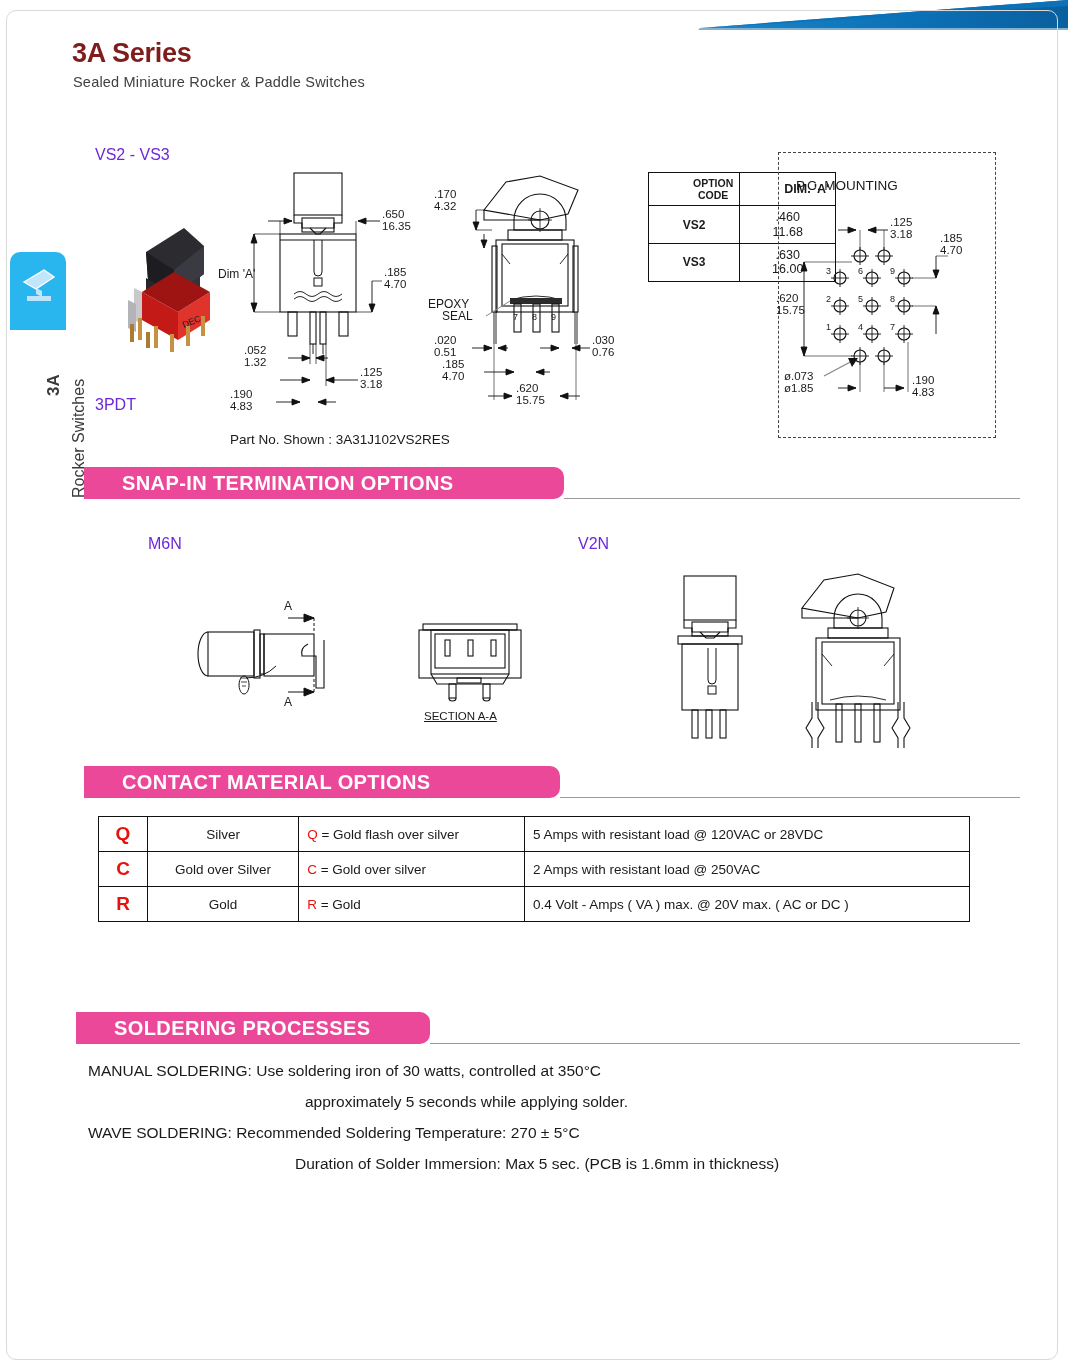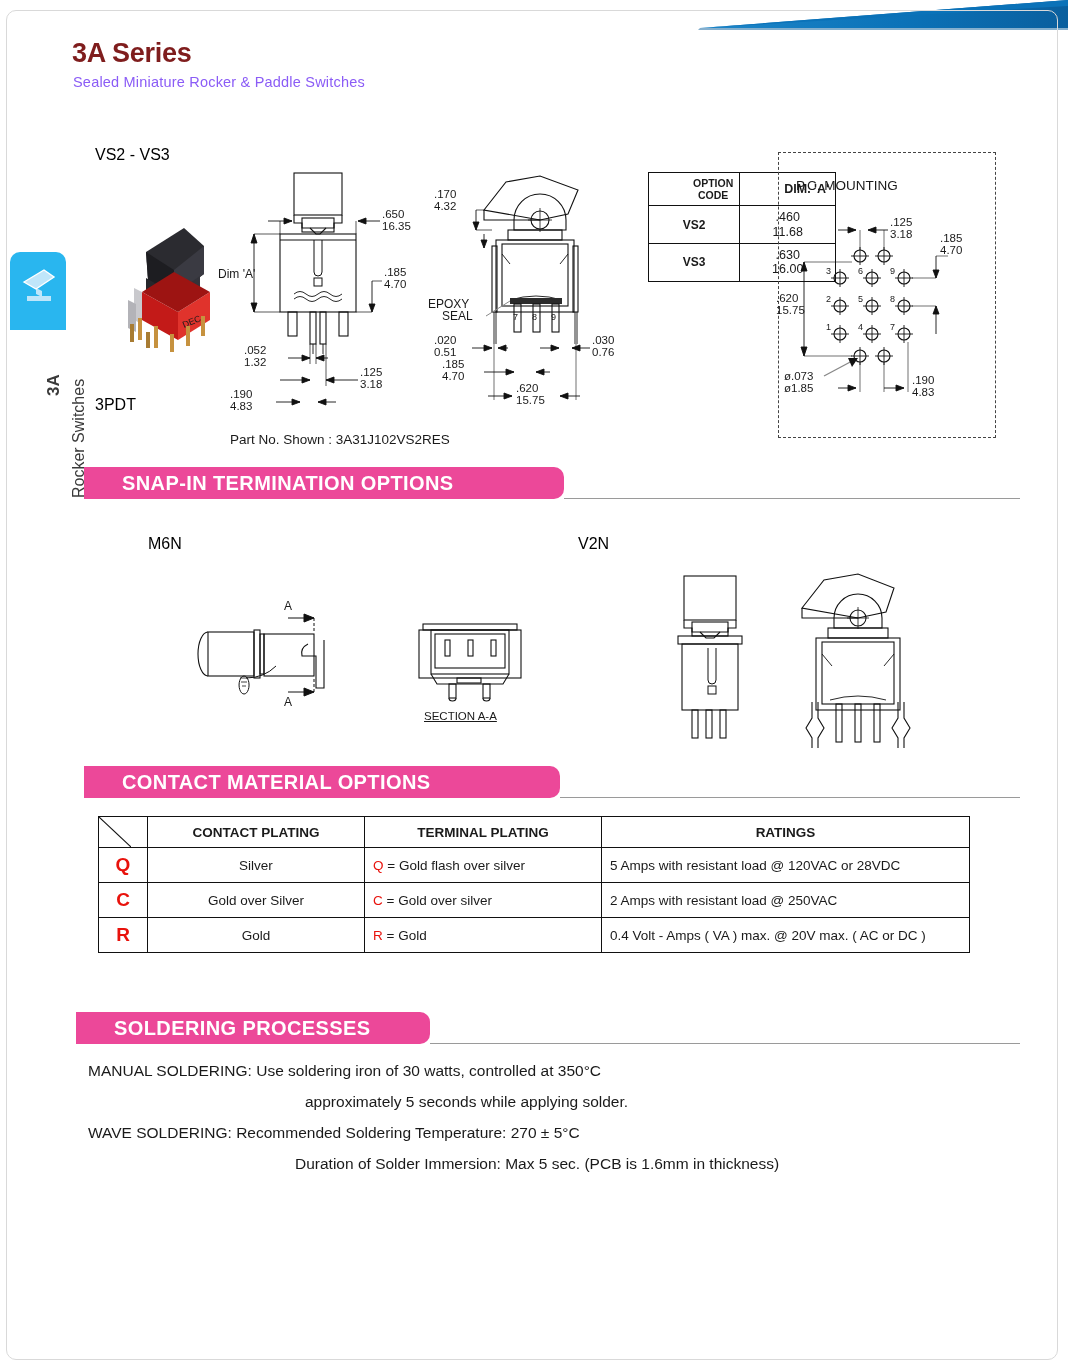--- a/index.html
+++ b/index.html
@@ -12,34 +12,34 @@
   
   #top-wedge{top:0;left:0;width:1068px;height:40px;}
 
   
   #page-frame{top:10px;left:6px;width:1052px;height:1350px;
      border:1px solid #d9d9d9;border-radius:10px;box-sizing:border-box;}
 
   
   #series-title{left:72px;top:38px;font-size:27px;font-weight:bold;
      color:#7f1d1d;letter-spacing:-0.3px;}
-  #series-sub{left:73px;top:74px;font-size:14.5px;color:#8b5cf6;letter-spacing:.2px;}
+  #series-sub{left:73px;top:74px;font-size:14.5px;color:#404040;letter-spacing:.2px;}
 
   
   #side-tab{left:10px;top:252px;width:56px;height:78px;background:#29b6ef;
      border-radius:10px 10px 0 0;}
   #side-tab svg{position:absolute;left:8px;top:14px;}
   #side-vert{left:10px;top:336px;width:58px;height:190px;}
   #side-vert .vtxt{position:absolute;transform:rotate(-90deg);
      transform-origin:left top;white-space:nowrap;color:#3a3a3a;}
   #side-code{font-size:17px;font-weight:bold;left:34px;top:60px;}
   #side-name{font-size:16px;left:60px;top:162px;}
 
   
-  .redlab{color:#000000;font-size:16px;}
+  .redlab{color:#6d28d9;font-size:16px;}
   .blacklab{font-size:13.5px;color:#1a1a1a;}
 
   
   .secbar{height:32px;background:#ec4899;border-radius:0 10px 10px 0;
      color:#fff;font-size:20px;font-weight:bold;letter-spacing:.4px;
      display:flex;align-items:center;padding-left:38px;box-sizing:border-box;}
   .secrule{height:1px;background:#9a9a9a;}
 
   
   svg.dwg{display:block;overflow:visible;}
@@ -537,30 +537,20 @@
     <path d="M108 136 L108 152 L102 162 L108 172 L108 182"></path>
     <path d="M114 136 L114 152 L120 162 L114 172 L114 182"></path>
   </g>
 </svg>
 
 <div class="abs secbar" style="left:84px;top:766px;width:476px;">CONTACT  MATERIAL  OPTIONS</div>
 <div class="abs secrule" style="left:560px;top:797px;width:460px;"></div>
 
 <table id="cm-table" class="abs">
   <tbody>
-      <tr>
-    <td class="code corner">
-      <svg width="32" height="30" viewBox="0 0 32 30">
-        <line x1="0" y1="0" x2="32" y2="30" stroke="#111" stroke-width="1.1"></line>
-      </svg>
-    </td>
-    <td class="hd" style="width:200px;">CONTACT PLATING</td>
-    <td class="hd" style="width:220px;">TERMINAL  PLATING</td>
-    <td class="hd">RATINGS</td>
-  </tr>
   <tr>
     <td class="code">Q</td>
     <td class="ctr">Silver</td>
     <td><span class="tp-code">Q</span><span> = Gold flash over silver</span></td>
     <td>5 Amps with resistant load @ 120VAC or 28VDC</td>
   </tr>
   <tr>
     <td class="code">C</td>
     <td class="ctr">Gold over Silver</td>
     <td><span class="tp-code">C</span><span> = Gold over silver</span></td>

